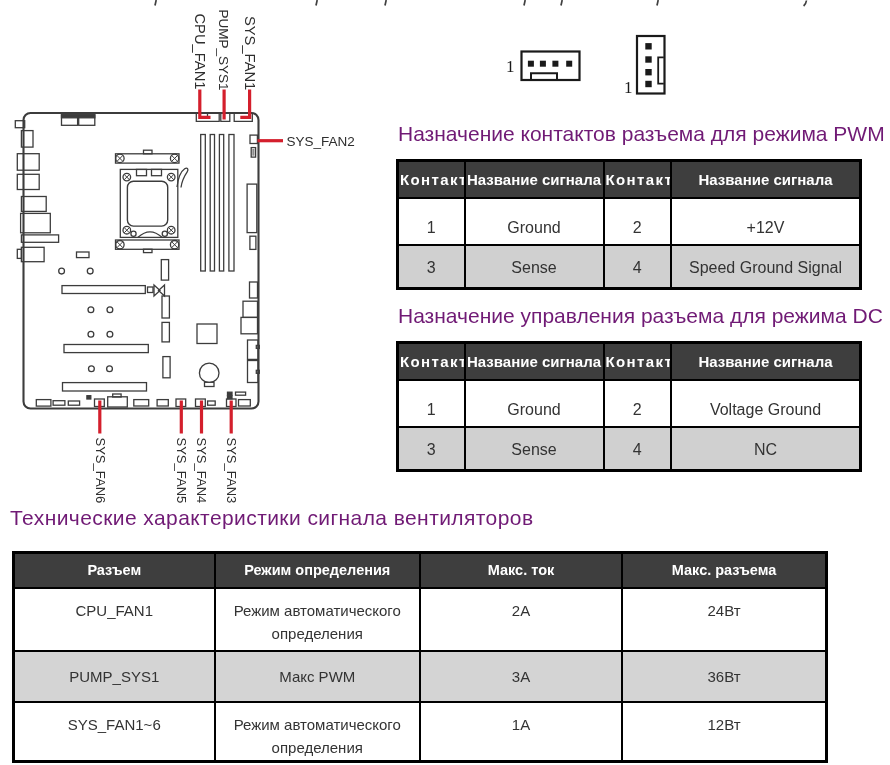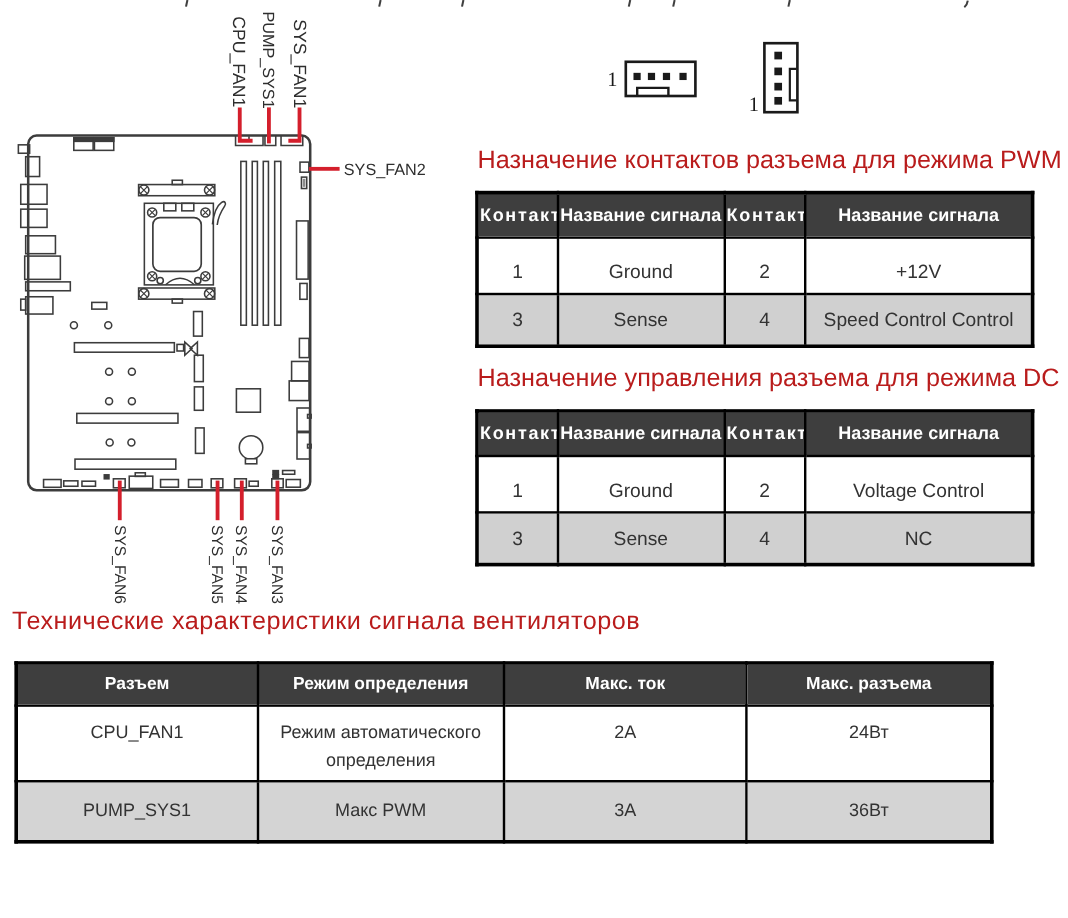--- a/index.html
+++ b/index.html
@@ -1,18 +1,18 @@
 <!DOCTYPE html>
 <html><head>
 <meta charset="utf-8">
 <style>
   html,body{margin:0;padding:0;background:#fff;}
   body{width:890px;height:765px;position:relative;overflow:hidden;
        font-family:"Liberation Sans",sans-serif;}
-  .title{position:absolute;color:#b91c1c;white-space:nowrap;}
+  .title{position:absolute;color:#701a75;white-space:nowrap;}
   table{border-collapse:collapse;table-layout:fixed;border-radius:25px;}
   td{text-align:center;vertical-align:middle;overflow:hidden;}
   .pin td{border:2px solid #000;font-size:16px;color:#333;}
   .pin .hd td{background:#3e3e3e;color:#fff;font-weight:bold;font-size:15px;}
   .pin .gy td{background:#d0d0d0;}
   .pin .r1 td{padding-top:15px;}
   .pin .gy td{padding-top:4px;}
   .pin .hd td.kt{letter-spacing:1.4px;}
   .spec .vt td{vertical-align:baseline;padding-top:11.5px;line-height:22.5px;}
   .spec td{border:2px solid #000;font-size:15px;color:#333;}
@@ -280,21 +280,21 @@
   <tr class="r1" style="height:47px">
         <td>1</td>
         <td>Ground</td>
         <td>2</td>
         <td>+12V</td>
       </tr>
   <tr class="gy" style="height:44px">
         <td>3</td>
         <td>Sense</td>
         <td>4</td>
-        <td>Speed Control Control</td>
+        <td>Speed Ground Signal</td>
       </tr>
 </tbody>
   </table>
 
 <div class="title" style="left:398px;top:303.5px;font-size:21px;">Назначение управления разъема для режима DC</div>
 
 <table class="pin" style="position:absolute;left:396px;top:341px;width:464px;border:3px solid #000;">
   <colgroup>
       <col style="width:67px">
       <col style="width:139px">
@@ -305,21 +305,21 @@
       <tr class="hd" style="height:37px">
         <td class="kt">Контакт</td>
         <td>Название сигнала</td>
         <td class="kt">Контакт</td>
         <td>Название сигнала</td>
       </tr>
   <tr class="r1" style="height:47px">
         <td>1</td>
         <td>Ground</td>
         <td>2</td>
-        <td>Voltage Control</td>
+        <td>Voltage Ground</td>
       </tr>
   <tr class="gy" style="height:44px">
         <td>3</td>
         <td>Sense</td>
         <td>4</td>
         <td>NC</td>
       </tr>
 </tbody>
   </table>
 
@@ -344,14 +344,20 @@
         <td>Режим автоматического определения</td>
         <td>2A</td>
         <td>24Вт</td>
       </tr>
   <tr class="gy" style="height:51px">
         <td>PUMP_SYS1</td>
         <td>Макс PWM</td>
         <td>3A</td>
         <td>36Вт</td>
       </tr>
+  <tr class="vt" style="height:56px">
+        <td>SYS_FAN1~6</td>
+        <td>Режим автоматического определения</td>
+        <td>1A</td>
+        <td>12Вт</td>
+      </tr>
 </tbody>
   </table>
 
 </body></html>

